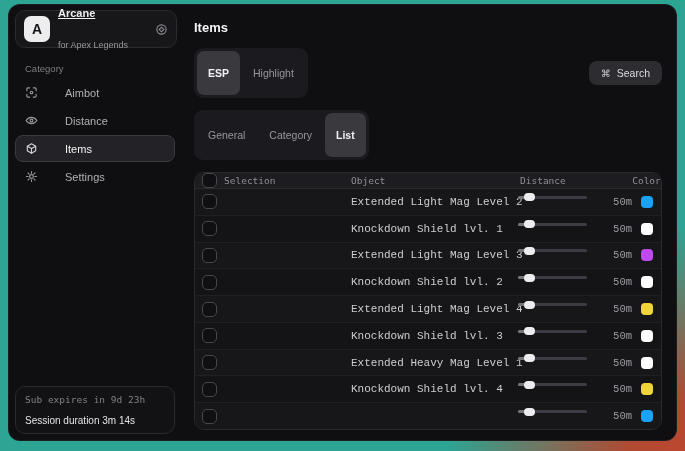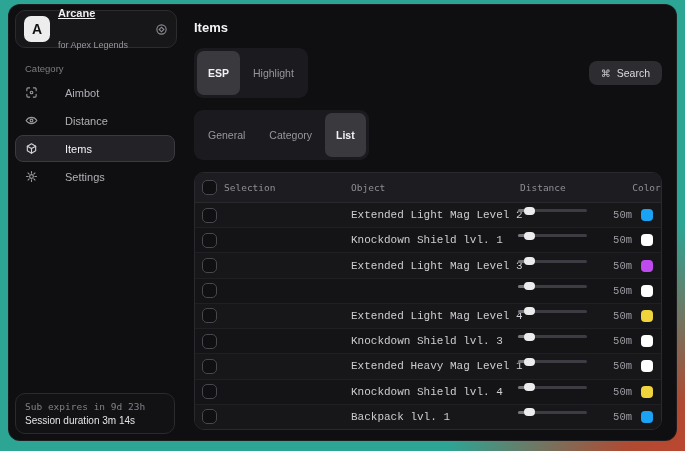--- a/index.html
+++ b/index.html
@@ -35,21 +35,21 @@
   .nav-item {
     display:flex; align-items:center; gap:27px; height:27px; padding:0 9px; margin:0 2px 1px 0;
     border-radius:8px; font-size:11px; color:#b0b0b6; border:1px solid transparent; cursor:pointer;
   }
   .nav-item.active { background:#232327; border-color:#3a3a3f; color:#f2f2f4; }
   .nav-item .icon { display:flex; color:inherit; opacity:.85; }
   .status-card {
     margin-top:auto; margin-right:2px; border:1px solid #2b2b2f; border-radius:10px;
     padding:7px 9px; background:#121215;
   }
-  .status-line1 { font-family:"DejaVu Sans Mono", monospace; font-size:9.5px; color:#808087; margin-bottom:3px; white-space:nowrap; }
+  .status-line1 { font-family:"DejaVu Sans Mono", monospace; font-size:9.5px; color:#808087; margin-bottom:10px; white-space:nowrap; }
   .status-line2 { font-size:10px; color:#e4e4e7; }
   
   .main { flex:1; min-width:0; padding:15px 14px 10px 15px; display:flex; flex-direction:column; }
   .page-title { font-size:13px; font-weight:700; color:#f4f4f6; margin-bottom:13px; }
   .tabs-row { display:flex; align-items:center; margin-bottom:12px; flex:none; }
   .pill-group { display:flex; background:#1b1b1f; border-radius:9px; padding:3px; gap:2px; }
   .tab { padding:16px 11px; border-radius:7px; font-size:10.5px; color:#96969c; cursor:pointer; white-space:nowrap; }
   .tab.active { background:#39393e; color:#f2f2f4; font-weight:600; }
   .search-btn {
     margin-left:auto; background:#2c2c31; border:none; border-radius:8px; padding:6px 12px;
@@ -57,21 +57,21 @@
     font-family:"Liberation Sans", sans-serif;
   }
   .search-btn .kbd { font-size:10px; color:#c8c8cc; }
   
   .table-card {
     border:1px solid #2a2a2e; border-radius:10px; flex:1; overflow:hidden;
     background:#141417; display:flex; flex-direction:column; min-height:0;
   }
   .thead {
     display:grid; grid-template-columns:20px 127px 169px 114px 1fr; align-items:center;
-    height:30px; flex:none; background:#1d1d21; border-bottom:1px solid #2a2a2e;
+    height:16px; flex:none; background:#1d1d21; border-bottom:1px solid #2a2a2e;
     font-family:"DejaVu Sans Mono", monospace; font-size:9.5px; color:#8e8e95; padding-left:7px;
   }
   .th { padding-left:2px; }
   .th-color { justify-self:center; padding-left:0; }
   .tbody { flex:1; display:flex; flex-direction:column; min-height:0; }
   .trow {
     flex:1; display:grid; grid-template-columns:20px 127px 169px 114px 1fr;
     align-items:center; padding-left:7px; border-top:1px solid #202024;font-family:Liberation Mono, monospace;
   }
   .trow:first-child { border-top:none; }
@@ -224,20 +224,21 @@
               </div>
               <span class="dist-label">50m</span>
             </div>
             <div class="swatch-cell">
               <span class="swatch" style="background: rgb(191, 74, 240);"></span>
             </div>
           </div>
           <div class="trow">
             <span class="checkbox"></span>
             <span></span>
+            <div class="obj">Knockdown Shield lvl. 2</div>
             <div class="dist">
               <div class="slider">
                 <div class="knob"></div>
               </div>
               <span class="dist-label">50m</span>
             </div>
             <div class="swatch-cell">
               <span class="swatch" style="background: rgb(255, 255, 255);"></span>
             </div>
           </div>
@@ -293,21 +294,20 @@
               </div>
               <span class="dist-label">50m</span>
             </div>
             <div class="swatch-cell">
               <span class="swatch" style="background: rgb(240, 212, 60);"></span>
             </div>
           </div>
           <div class="trow">
             <span class="checkbox"></span>
             <span></span>
-            <div class="obj">Backpack lvl. 1</div>
             <div class="dist">
               <div class="slider">
                 <div class="knob"></div>
               </div>
               <span class="dist-label">50m</span>
             </div>
             <div class="swatch-cell">
               <span class="swatch" style="background: rgb(26, 163, 245);"></span>
             </div>
           </div>

